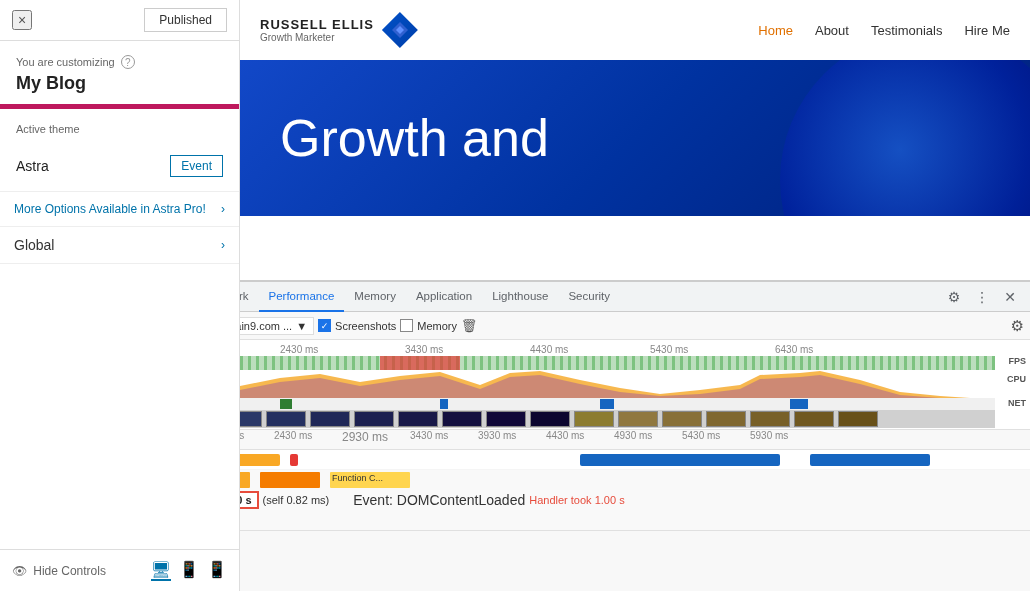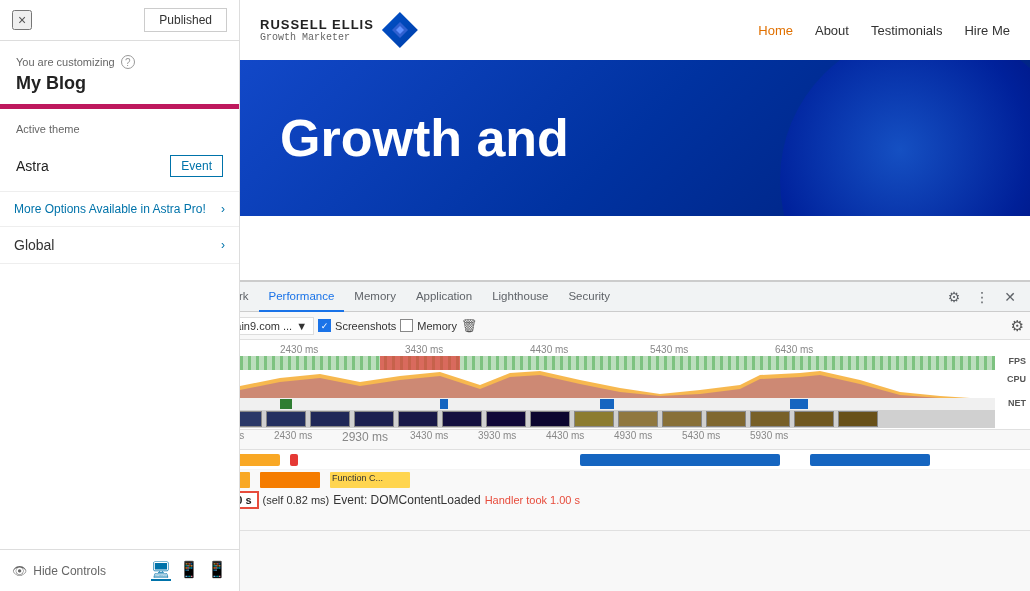--- a/index.html
+++ b/index.html
@@ -152,21 +152,20 @@
     }
     .logo-name {
       font-size: 13px;
       font-weight: bold;
       color: #222;
       letter-spacing: 1px;
     }
     .logo-subtitle {
       font-size: 10px;
       color: #666;
-      font-family: Liberation Mono, monospace;
     }
     .logo-icon {
       width: 36px; height: 36px;
       background: linear-gradient(135deg, #0050c8, #003faa);
       clip-path: polygon(50% 0%, 100% 50%, 50% 100%, 0% 50%);
       display: flex; align-items: center; justify-content: center;
     }
     .nav-links {
       margin-left: auto;
       display: flex;
@@ -185,21 +184,21 @@
       position: absolute;
       top: 60px; left: 0; right: 0; bottom: 0;
       background: linear-gradient(135deg, #1248c8 0%, #0032a0 50%, #001e78 100%);
       display: flex;
       align-items: center;
       padding: 20px 40px;
       overflow: hidden;
     }
     .hero-text {
       font-size: 52px;
-      font-weight: 700;
+      font-weight: 400;
       color: #fff;
       z-index: 2;
     }
     .hero-bg-circle {
       position: absolute;
       right: -50px; top: -30px;
       width: 300px; height: 300px;
       border-radius: 50%;
       background: radial-gradient(circle at 40% 40%, #1a5ad0, #0020a0, #000060);
       opacity: 0.8;
@@ -526,21 +525,21 @@
       <div style="position:absolute; top:2px; left:130px; right:0; height:16px; overflow:hidden;">
         <div style="position:absolute; left:10px; top:0; width:110px; height:16px; background:#f9a825; border-radius:1px; font-size:9px; color:#333; padding:1px 2px; overflow:hidden;">Event: DOM...</div>
         <div style="position:absolute; left:130px; top:0; width:60px; height:16px; background:#f57c00; border-radius:1px; font-size:9px; color:#fff; padding:1px 2px; overflow:hidden;"></div>
         <div style="position:absolute; left:200px; top:0; width:80px; height:16px; background:#ffd54f; border-radius:1px; font-size:9px; color:#333; padding:1px 2px; overflow:hidden;">Function C...</div>
       </div>
 
       <div style="position:absolute; top:20px; left:130px; right:0; height:20px; display:flex; align-items:center; font-size:11px; gap:4px;">
         <span style="margin-left:80px; color:#333;"></span>
         <span style="border:2px solid #e74c3c; padding:1px 5px; font-size:11px; color:#222; font-weight:bold; background:#fff;">1.00 s</span>
         <span style="font-size:11px; color:#333;">(self 0.82 ms)</span>
-        <span style="font-size:12px; color:#333;">Event: DOMContentLoaded</span>
+        <span style="font-size:14px; color:#333;margin-left:20px;">Event: DOMContentLoaded</span>
         <span style="font-size:11px; color:#e74c3c;">Handler took 1.00 s</span>
       </div>
     </div>
   </div>
 
   <div class="bottom-status">
     <span>Total blocking time: 1121.87ms</span>
     <a class="learn-more-link">Learn more</a>
   </div>
 </div>

